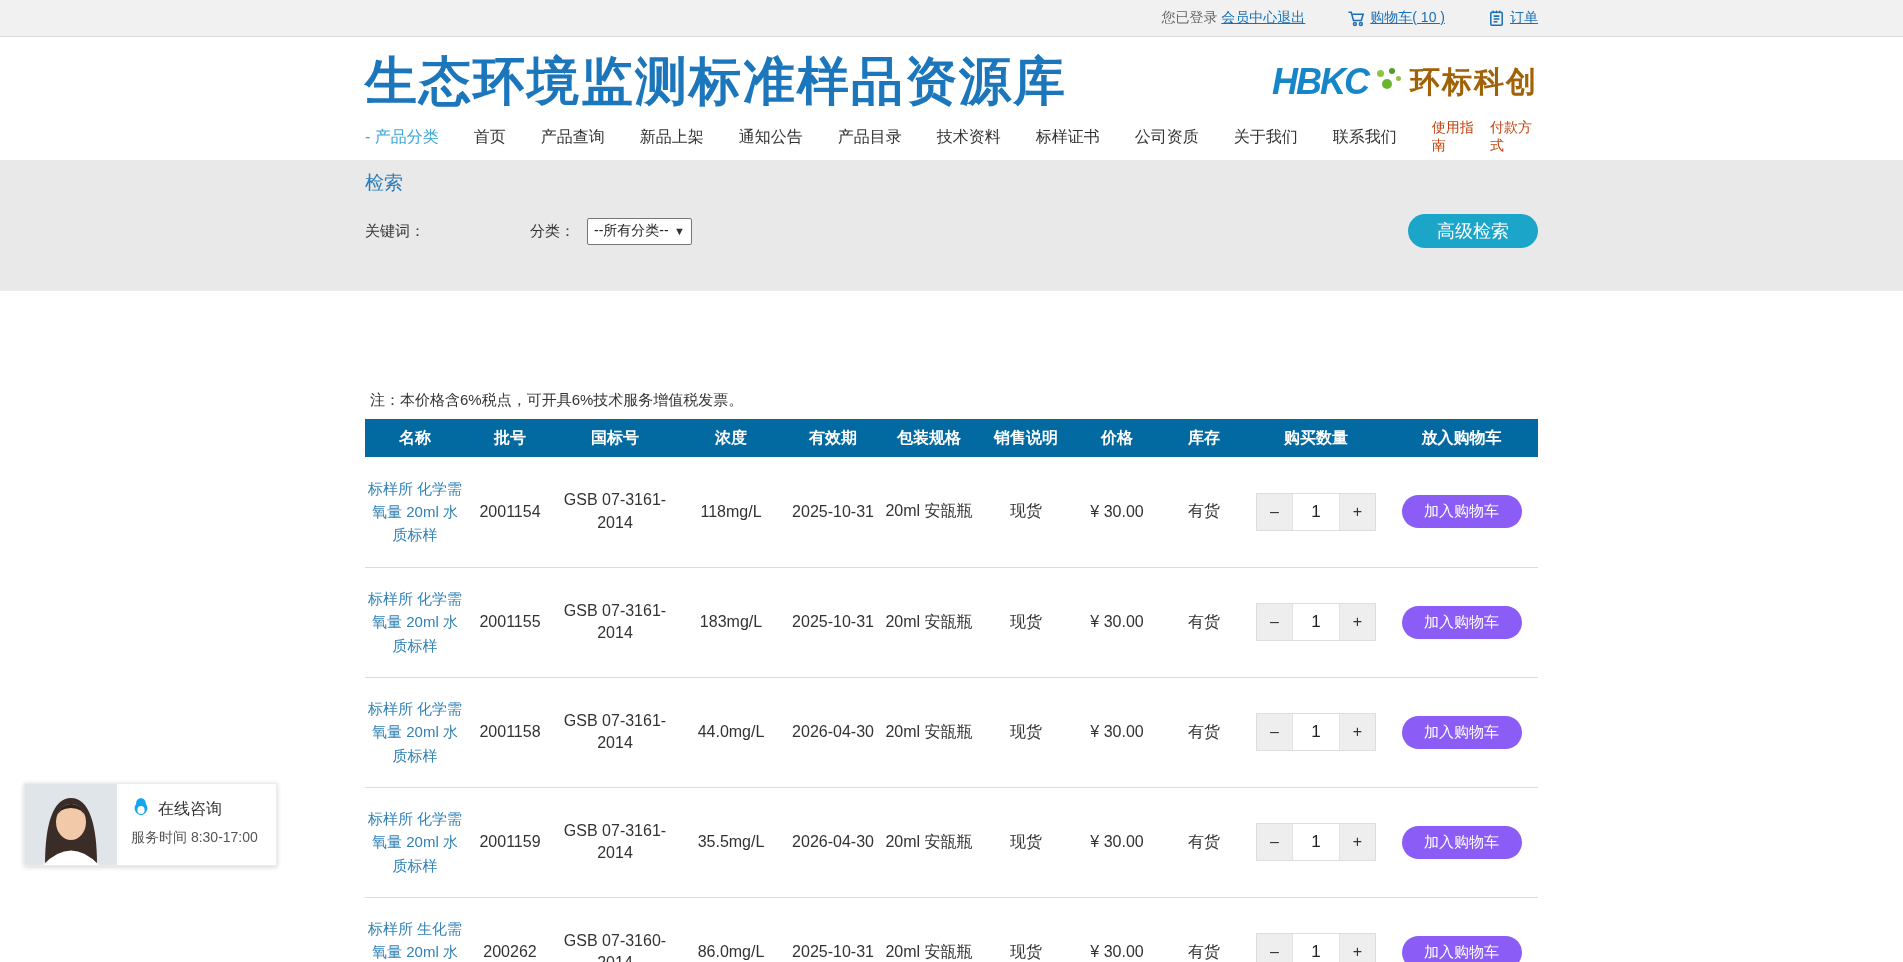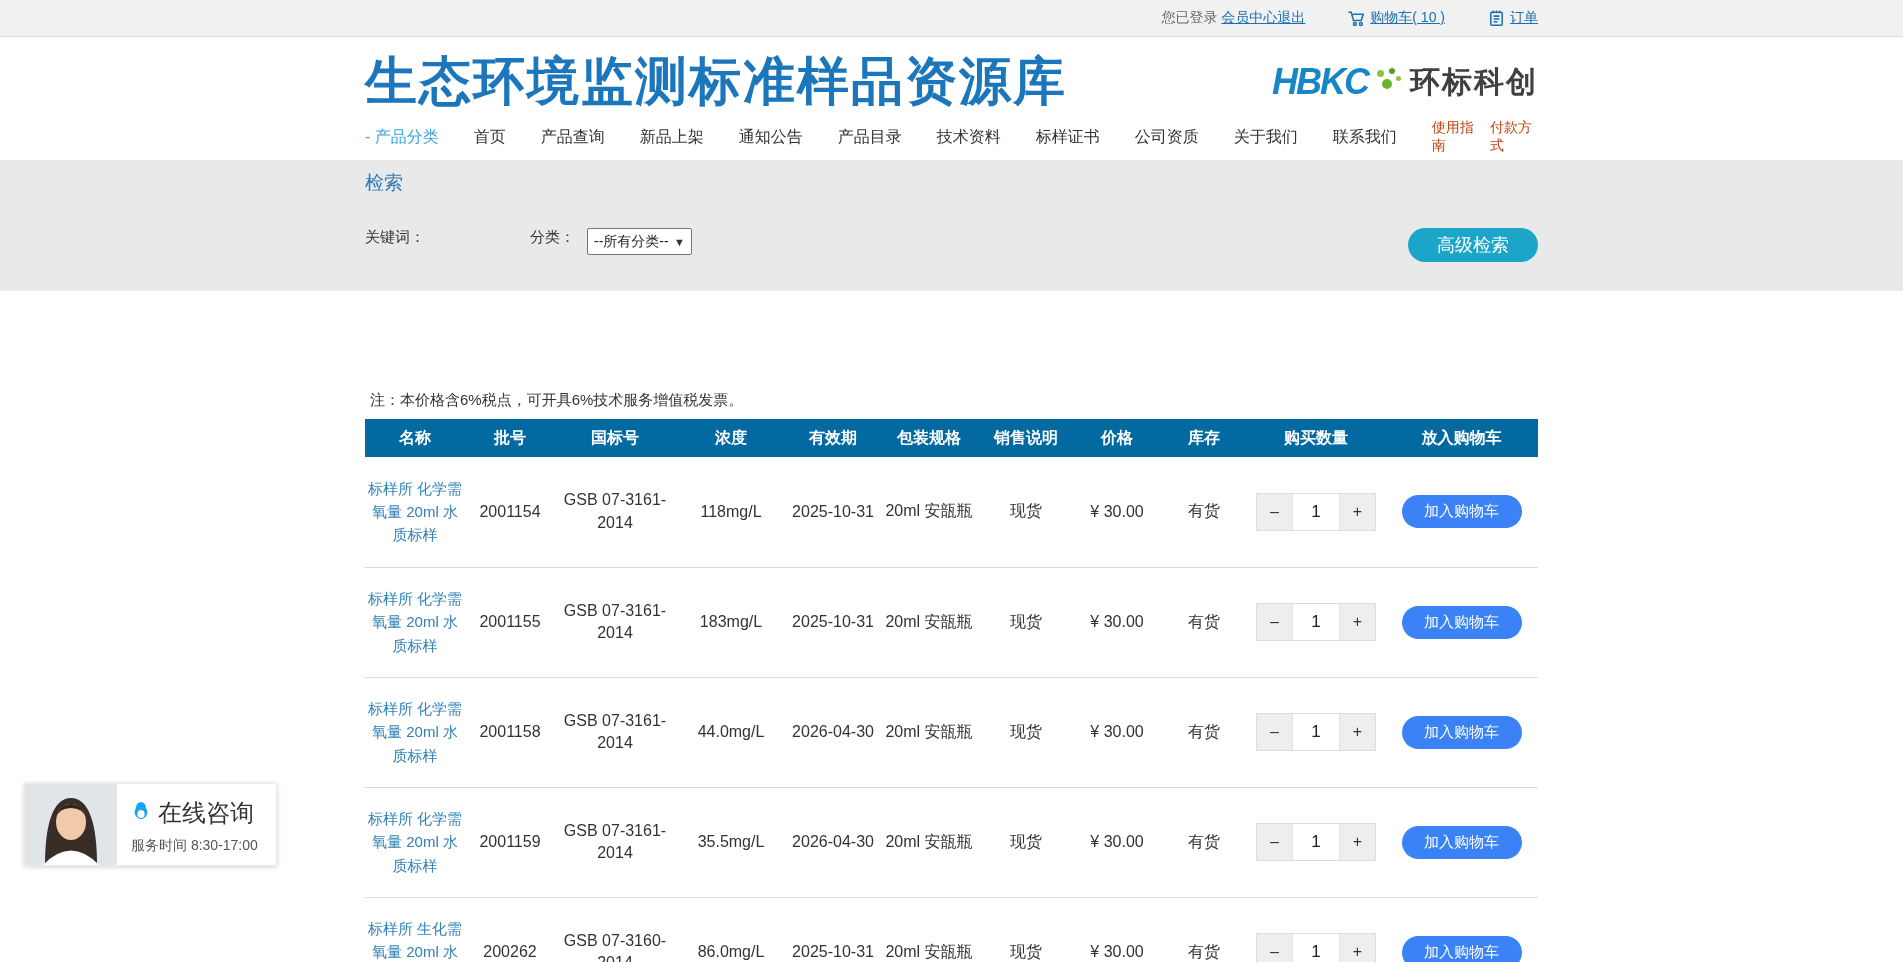--- a/index.html
+++ b/index.html
@@ -20,33 +20,33 @@
   .brand-row { display:flex; justify-content:space-between; align-items:center; height:58px; }
   .site-title { font-size:52px; font-weight:bold; color:#1b76bb; letter-spacing:2px; }
   .logo { display:flex; align-items:center; gap:8px; }
   .logo-en { font-size:36px; font-weight:bold; font-style:italic; color:#1686c9; letter-spacing:-2px; }
   .logo-dots { position:relative; width:26px; height:30px; }
   .logo-dots i { position:absolute; border-radius:50%; background:#6ab52e; }
   .logo-dots i:nth-child(1){ width:10px; height:10px; left:6px; top:12px; }
   .logo-dots i:nth-child(2){ width:7px; height:7px; left:1px; top:3px; background:#8cc63f;}
   .logo-dots i:nth-child(3){ width:6px; height:6px; left:13px; top:1px; background:#4f9e2a;}
   .logo-dots i:nth-child(4){ width:5px; height:5px; left:20px; top:9px; background:#8cc63f;}
-  .logo-cn { font-size:30px; font-weight:bold; color:#404040; letter-spacing:2px; }
+  .logo-cn { font-size:30px; font-weight:bold; color:#a16207; letter-spacing:2px; }
 
   .nav-row { margin-top:8px; display:flex; align-items:center; font-size:16px; color:#333; }
   .nav-item { margin-right:35px; cursor:pointer; white-space:nowrap; }
   .nav-cat { color:#3aa6d9; }
   .nav-aux { margin-left:auto; display:flex; gap:10px; font-size:14px; }
   .nav-aux span { color:#c2410c; cursor:pointer; }
 
   
   .search-band { height:131px; background:#e9e9e9; }
   .search-inner { width:1173px; margin:0 auto; padding-top:10px; }
   .search-title { font-size:19px; color:#2b7cb9; }
-  .search-form { margin-top:32px; display:flex; }
+  .search-form { margin-top:18px; display:flex; align-items:center; }
   .kw-label, .cat-label { font-size:15px; color:#333; }
   .kw-input { margin-left:12px; width:302px; height:33px; background:#fff;
     border:1px solid #8f8f8f; border-radius:2px; text-align:center; font-size:14px; color:#333; outline:none; }
   .kw-input::placeholder { color:#9a9a9a; }
   .cat-label { margin-left:105px; }
   .cat-select { margin-left:12px; width:105px; height:27px; background:#fff;
     border:1px solid #767676; border-radius:2px; display:flex; align-items:center;
     padding:0 6px; font-size:14px; color:#222; cursor:pointer; justify-content:space-between; }
   .cat-chevron { font-size:11px; color:#333; }
   .adv-btn { margin-left:auto; width:130px; height:34px; border:none; border-radius:17px;
@@ -64,31 +64,31 @@
   td.name-cell a { color:#2f81b7; font-size:15px; text-decoration:none; line-height:1.55; cursor:pointer; }
   td.gsb-cell { font-size:16px; line-height:1.4; padding:0 6px; }
 
   .qty-stepper { display:inline-flex; border:1px solid #ddd; height:38px; background:#eee; }
   .qty-btn { width:35px; height:36px; background:#eee; border:none; font-size:16px;
     color:#333; cursor:pointer; }
   .qty-value { width:48px; height:36px; border:none; border-left:1px solid #e3e3e3;
     border-right:1px solid #e3e3e3; text-align:center; font-size:17px; color:#222;
     background:#fff; outline:none; }
   .add-cart-btn { width:120px; height:33px; border:none; border-radius:17px;
-    background:#3b82f6; color:#fff; font-size:15px; cursor:pointer;
+    background:#8b5cf6; color:#fff; font-size:15px; cursor:pointer;
     font-family:"Liberation Sans","DejaVu Sans",sans-serif; }
 
   
   .chat-widget { position:fixed; left:24px; top:783px; width:253px; height:83px;
     background:#fff; border:1px solid #ececec; box-shadow:0 1px 5px rgba(0,0,0,.18);
     display:flex; cursor:pointer; }
   .chat-photo { width:92px; height:81px; flex:0 0 92px; }
   .chat-info { flex:1; padding:13px 0 0 14px; }
   .chat-title-row { display:flex; align-items:center; gap:7px; }
-  .chat-title { font-size:24px; color:#333; }
+  .chat-title { font-size:16px; color:#333; }
   .chat-hours { margin-top:8px; font-size:14px; color:#555; }
 </style>
 </head>
 <body>
 
 <div class="topbar">
   <div class="topbar-inner">
     <span>您已登录</span>&nbsp;
     <a>会员中心</a><a>退出</a>
 

